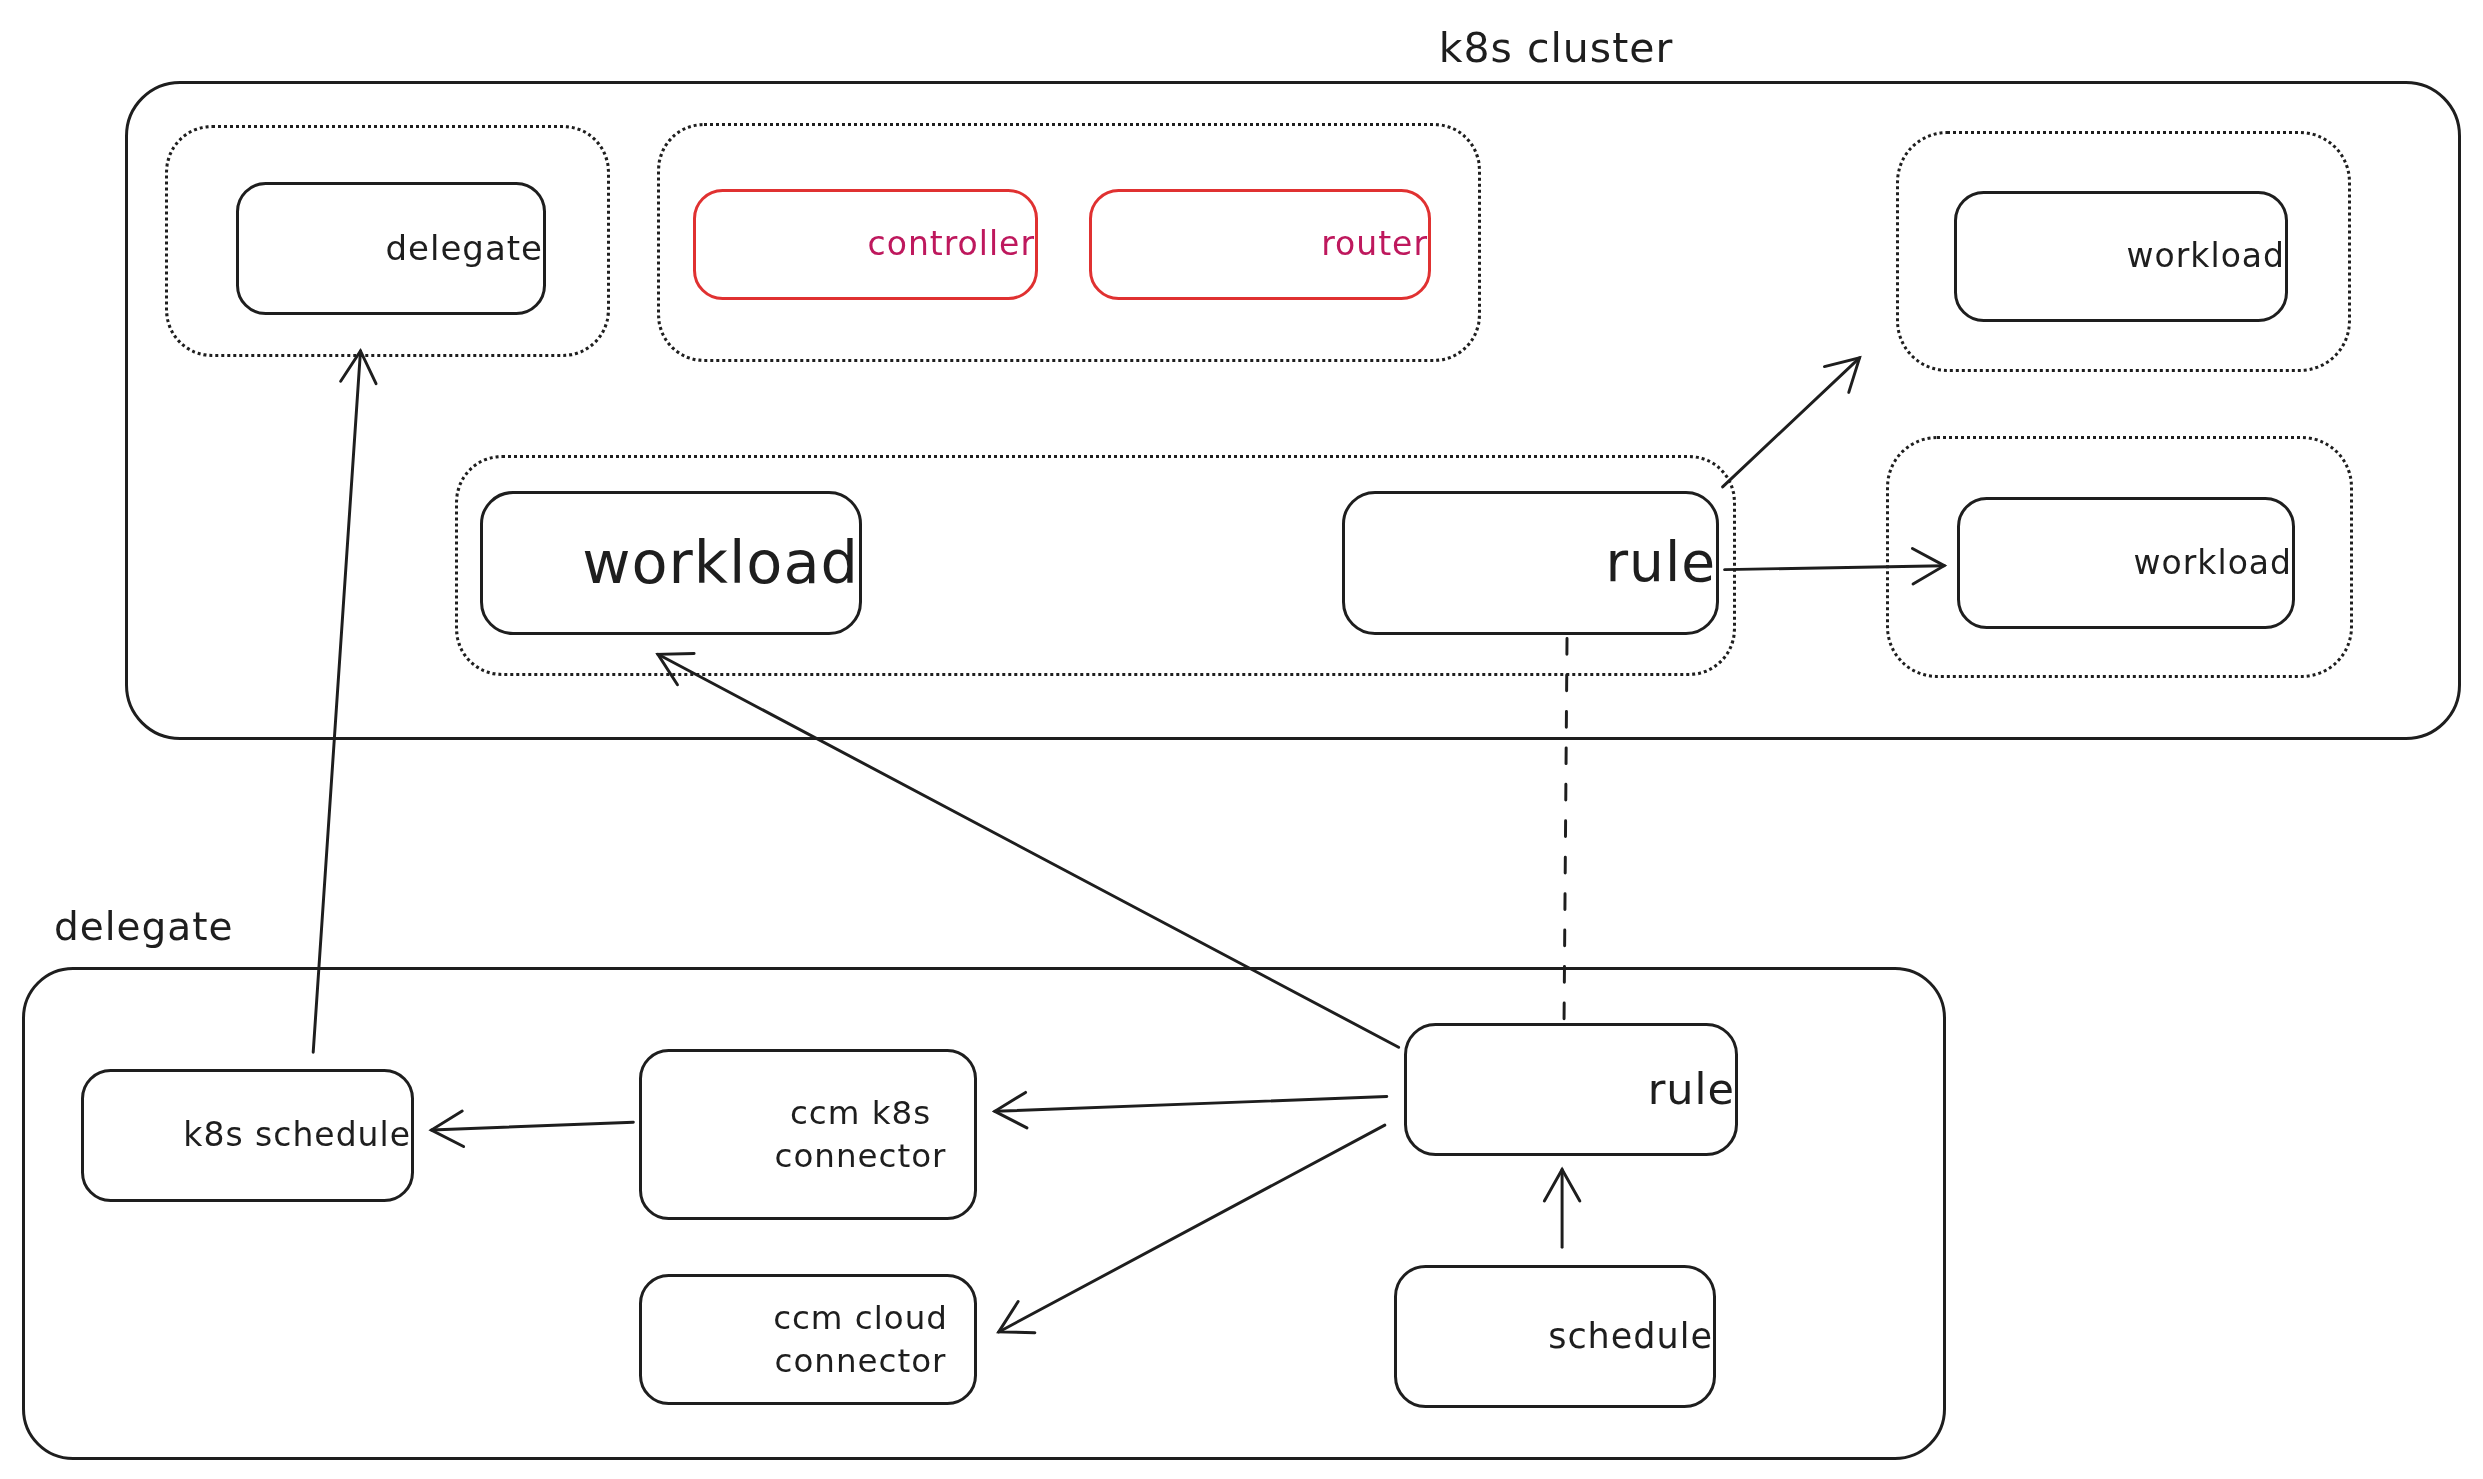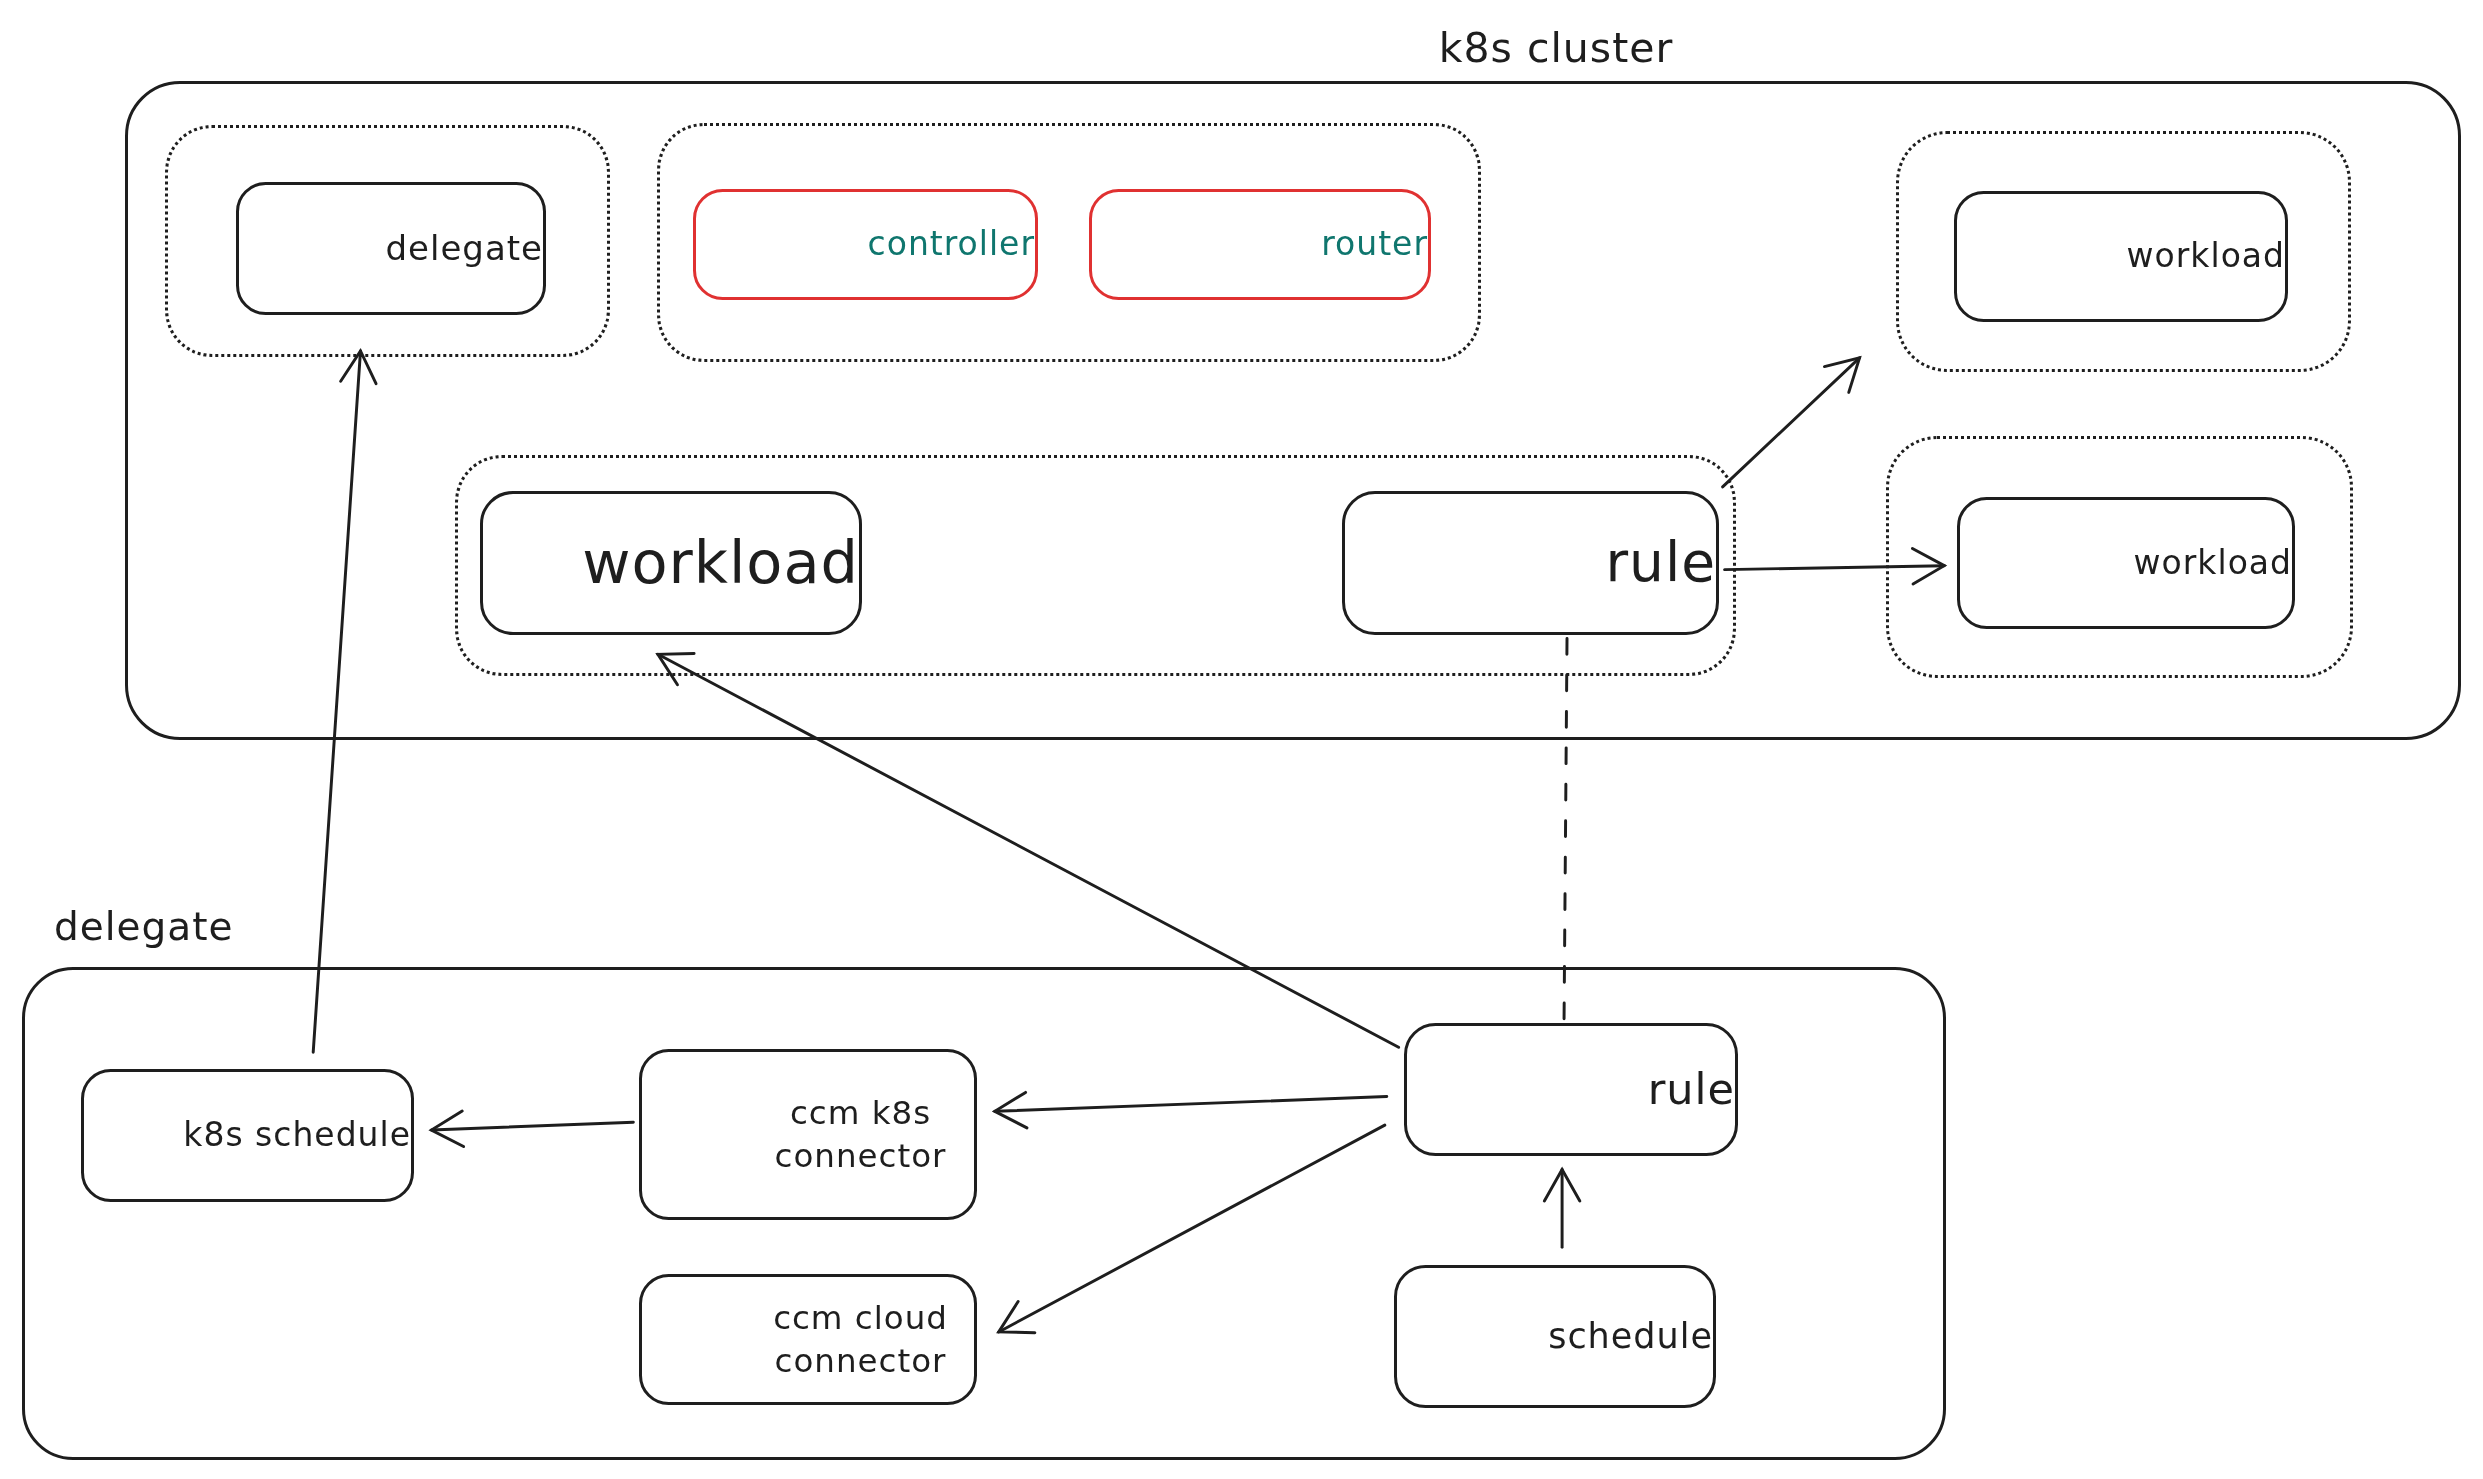--- a/index.html
+++ b/index.html
@@ -9,21 +9,21 @@
     font-family:"DejaVu Sans","Liberation Sans",sans-serif;
   }
   .container{position:absolute;border:3px solid #1e1e1e;border-radius:55px;box-sizing:border-box;background:transparent;}
   .dotted{position:absolute;border:3.4px dotted #1e1e1e;border-radius:47px;box-sizing:border-box;}
   .box{
     position:absolute;border:3px solid #1e1e1e;border-radius:29.6px;background:#ffffff;
     display:flex;align-items:center;justify-content:flex-end;
     box-sizing:border-box;text-align:center;line-height:1.3;letter-spacing:1px;
   }
   .box .lbl{display:block;}
-  .red{border-color:#e03131;color:#0f766e;}
+  .red{border-color:#e03131;color:#be185d;}
   .free-label{position:absolute;white-space:nowrap;letter-spacing:1px;margin-top:14px;}
   svg.edges{position:absolute;left:0;top:0;width:2483px;height:1480px;pointer-events:none;}
   svg.edges line{stroke:#1e1e1e;stroke-width:3;stroke-linecap:round;}
 </style>
 </head>
 <body>
 
 <div class="free-label" style="left:1359px;top:9.9px;width:394px;text-align:center;font-size:41px;">k8s cluster</div>
 
 <div class="container" style="left:125px;top:81px;width:2336px;height:659px;"></div>

